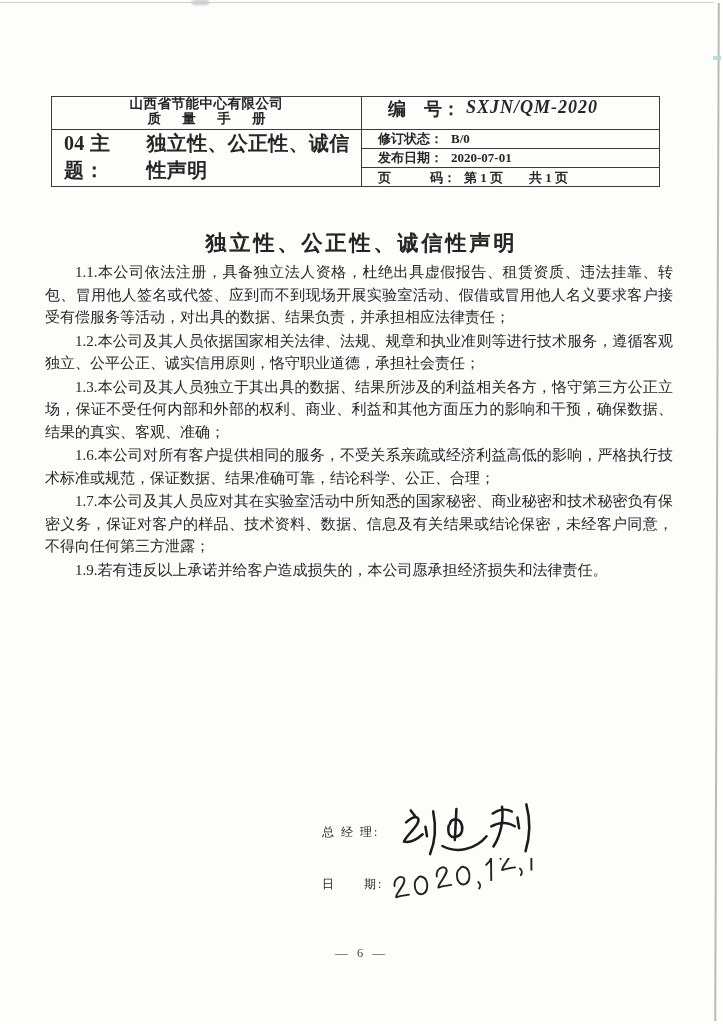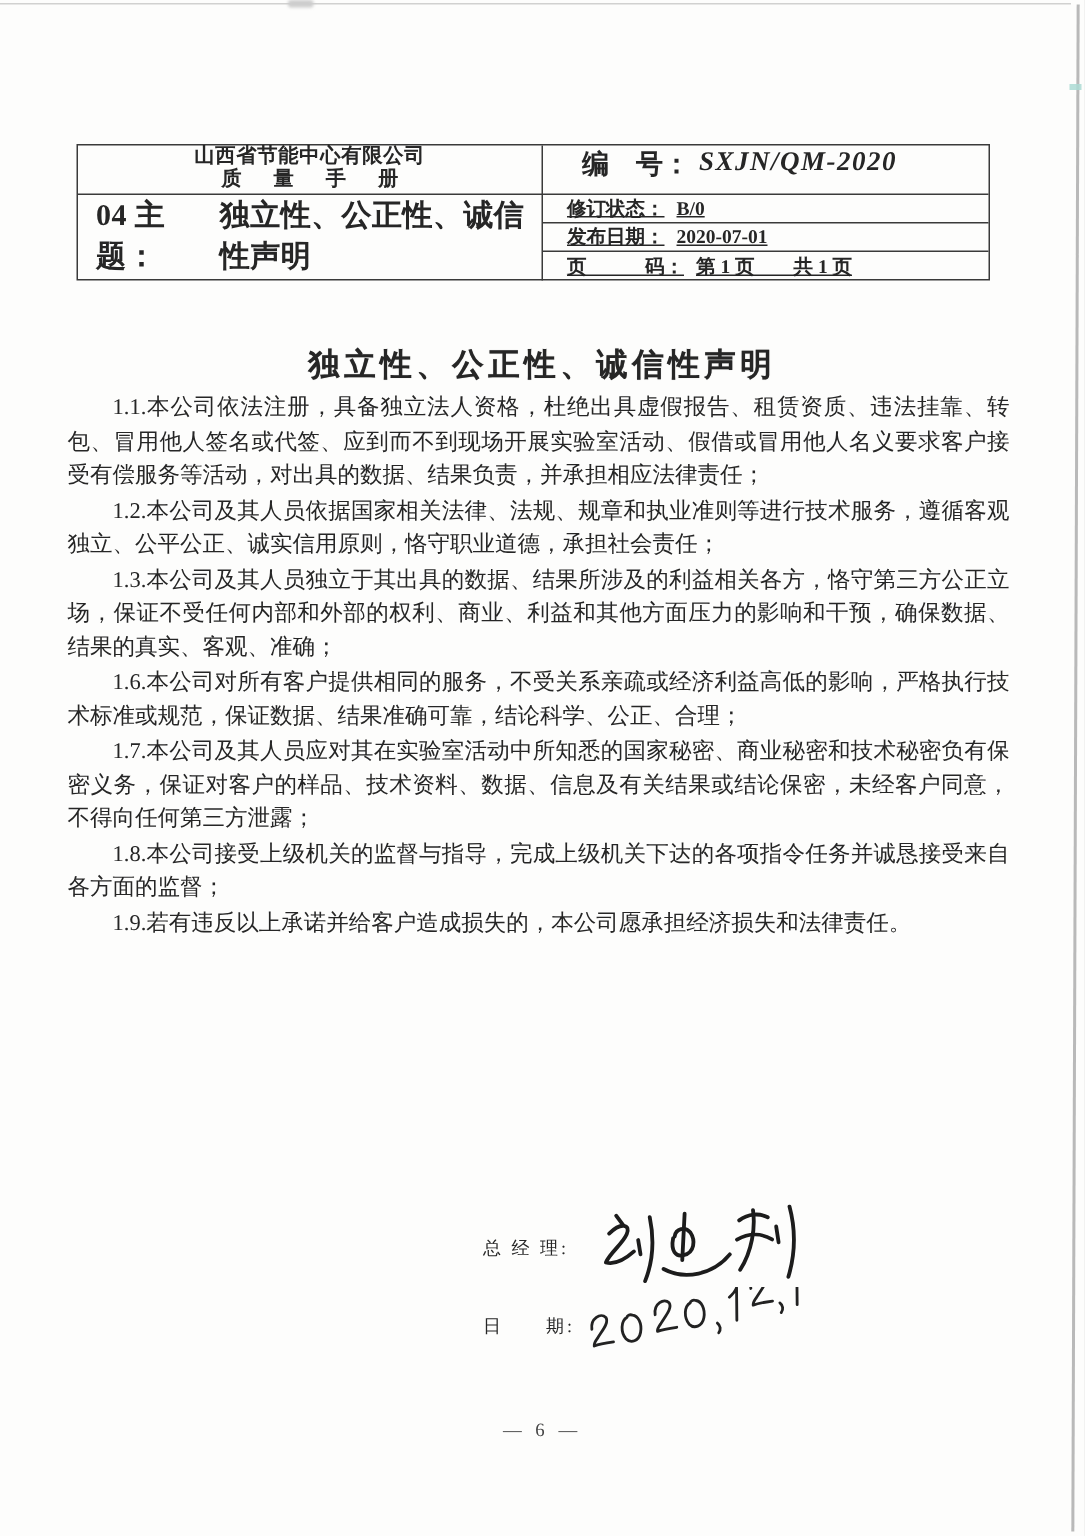--- a/index.html
+++ b/index.html
@@ -40,21 +40,21 @@
   .docno-value{font-style:italic;font-weight:600;margin-left:6px;letter-spacing:1px;}
   .cell-subject{
     grid-column:1;grid-row:2;
     border-right:1.4px solid #3a3a3a;
     display:flex;align-items:flex-start;padding-left:12px;font-size:20px;letter-spacing:.3px;
   }
   .subject-title{margin-left:12px;}
   .cell-rightrows{grid-column:2;grid-row:2;display:grid;grid-template-rows:1fr 1fr 1fr;}
   .rrow{
     display:flex;align-items:center;padding-left:16px;
-    font-size:13px;border-bottom:1.3px solid #3a3a3a;white-space:pre;text-decoration:underline;
+    font-size:13px;border-bottom:1.3px solid #3a3a3a;white-space:pre;
   }
   .rrow:last-child{border-bottom:none;}
   .rrow .val{margin-left:8px;font-weight:bold;}
   
   .doc-title{
     position:absolute;left:0;top:229px;width:723px;
     text-align:center;font-size:21px;font-weight:bold;letter-spacing:3px;
     text-shadow:0 0 .5px rgba(0,0,0,.4);
   }
   .body-text{
@@ -116,21 +116,20 @@
   </div>
 
   <div class="doc-title">独立性、公正性、诚信性声明</div>
 
   <div class="body-text">
     <p>1.1.本公司依法注册，具备独立法人资格，杜绝出具虚假报告、租赁资质、违法挂靠、转包、冒用他人签名或代签、应到而不到现场开展实验室活动、假借或冒用他人名义要求客户接受有偿服务等活动，对出具的数据、结果负责，并承担相应法律责任；</p>
     <p>1.2.本公司及其人员依据国家相关法律、法规、规章和执业准则等进行技术服务，遵循客观独立、公平公正、诚实信用原则，恪守职业道德，承担社会责任；</p>
     <p>1.3.本公司及其人员独立于其出具的数据、结果所涉及的利益相关各方，恪守第三方公正立场，保证不受任何内部和外部的权利、商业、利益和其他方面压力的影响和干预，确保数据、结果的真实、客观、准确；</p>
     <p>1.6.本公司对所有客户提供相同的服务，不受关系亲疏或经济利益高低的影响，严格执行技术标准或规范，保证数据、结果准确可靠，结论科学、公正、合理；</p>
     <p>1.7.本公司及其人员应对其在实验室活动中所知悉的国家秘密、商业秘密和技术秘密负有保密义务，保证对客户的样品、技术资料、数据、信息及有关结果或结论保密，未经客户同意，不得向任何第三方泄露；</p>
-    <p>1.8.本公司接受上级机关的监督与指导，完成上级机关下达的各项指令任务并诚恳接受来自各方面的监督；</p>
     <p>1.9.若有违反以上承诺并给客户造成损失的，本公司愿承担经济损失和法律责任。</p>
   </div>
 
   <div class="sig-label manager">总 经 理:</div>
   <svg class="sig-svg" width="138" height="58" viewBox="0 0 130 50" role="img" aria-label="刘出利">
     <g transform="rotate(-3 65 25)">
       <path class="ink" d="M10,14 C18,7 24,9 21,15 C18,21 10,26 7,32 C13,34 20,30 25,26"></path>
       <path class="ink" d="M15,3 L19,9"></path>
       <path class="ink" d="M36,5 C38,18 37,32 31,45"></path>
       <path class="ink" d="M28,19 L29,28"></path>

